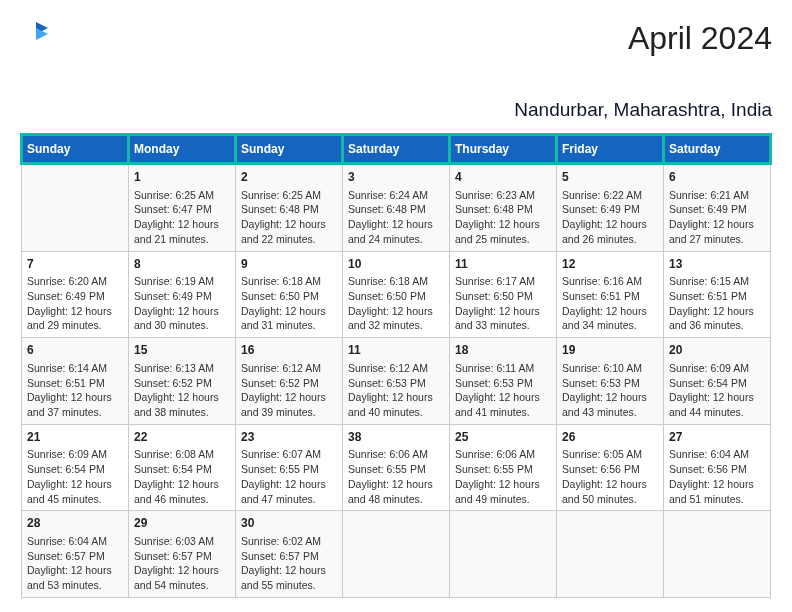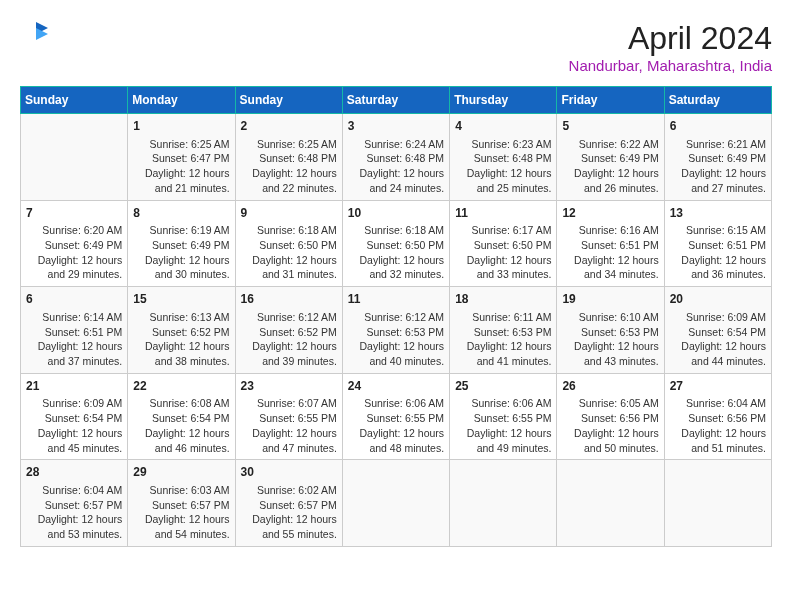--- a/index.html
+++ b/index.html
@@ -33,36 +33,37 @@
     }
     .title-block {
       text-align: right;
     }
     .main-title {
       font-size: 32px;
       font-weight: normal;
       color: #222;
     }
     .subtitle {
-      font-size: 15px;
-      color: #a21caf;
+      font-size: 19px;
+      color: #0f172a;
+      margin-top: 42px;
     }
     table {
       width: 100%;
       border-collapse: collapse;
       font-size: 11px;
     }
     thead tr th {
       background-color: #1565c0;
       color: #fff;
       padding: 6px 4px;
       text-align: left;
       font-size: 12px;
       font-weight: bold;
-      border: 1px solid #14b8a6;
+      border: 3px solid #14b8a6;
     }
     tbody tr td {
       border: 1px solid #ccc;
       vertical-align: top;
       padding: 4px 5px;
       min-height: 80px;
       color: #222;
       line-height: 1.4;
     }
     tbody tr:nth-child(odd) td {
@@ -73,21 +74,20 @@
     }
     .date-num {
       font-weight: bold;
       font-size: 12px;
       display: block;
       margin-bottom: 2px;
     }
     .cell-info {
       font-size: 10.5px;
       color: #333;
-      text-align: right;
     }
     td.empty {
       background: #f9f9f9;
     }
   </style>
 </head>
 <body>
 
 <div class="header-area">
   <div class="logo">
@@ -209,21 +209,21 @@
         </td>
         <td>
           <span class="date-num">22</span>
           <div class="cell-info">Sunrise: 6:08 AM<br>Sunset: 6:54 PM<br>Daylight: 12 hours<br>and 46 minutes.</div>
         </td>
         <td>
           <span class="date-num">23</span>
           <div class="cell-info">Sunrise: 6:07 AM<br>Sunset: 6:55 PM<br>Daylight: 12 hours<br>and 47 minutes.</div>
         </td>
         <td>
-          <span class="date-num">24</span>
+          <span class="date-num">38</span>
           <div class="cell-info">Sunrise: 6:06 AM<br>Sunset: 6:55 PM<br>Daylight: 12 hours<br>and 48 minutes.</div>
         </td>
         <td>
           <span class="date-num">25</span>
           <div class="cell-info">Sunrise: 6:06 AM<br>Sunset: 6:55 PM<br>Daylight: 12 hours<br>and 49 minutes.</div>
         </td>
         <td>
           <span class="date-num">26</span>
           <div class="cell-info">Sunrise: 6:05 AM<br>Sunset: 6:56 PM<br>Daylight: 12 hours<br>and 50 minutes.</div>
         </td>

